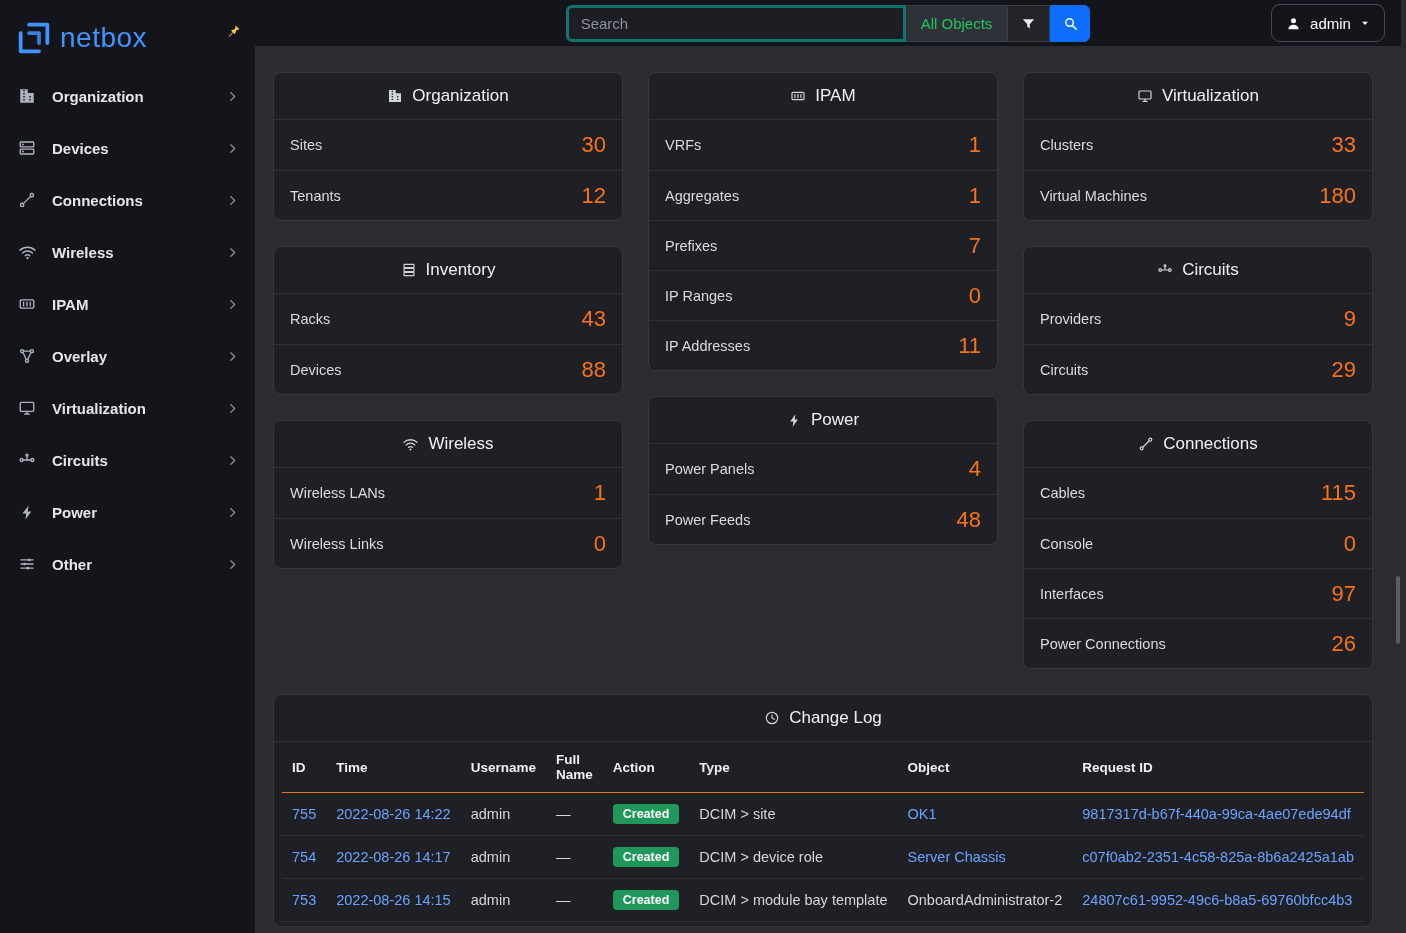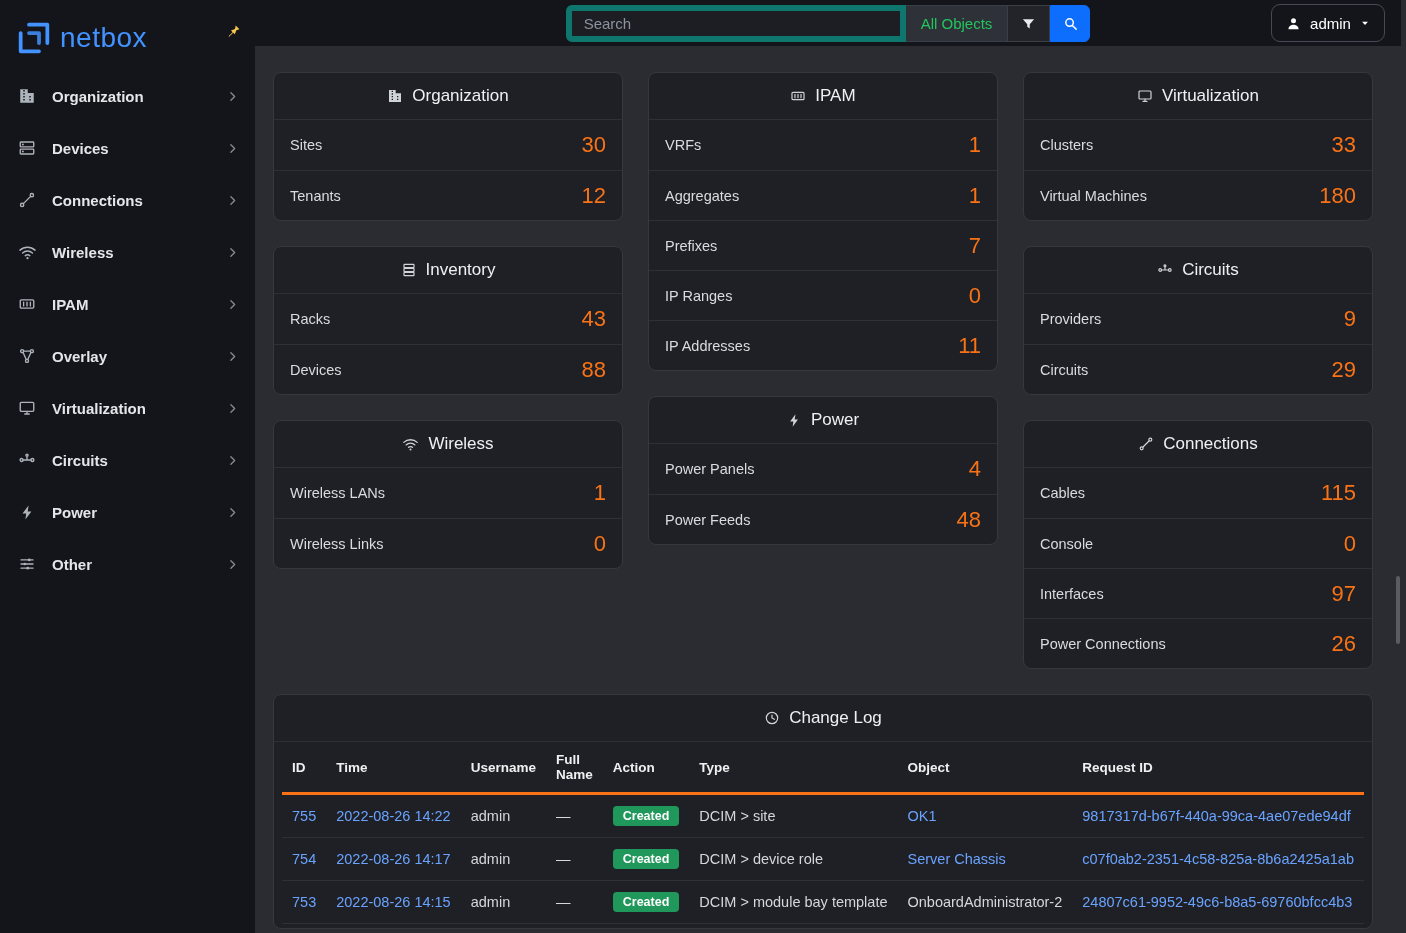--- a/index.html
+++ b/index.html
@@ -19,40 +19,40 @@
   .pin{color:var(--pin);display:inline-flex;cursor:pointer;margin-top:-14px}
   .nav{display:flex;flex-direction:column}
   .nav-item{display:flex;align-items:center;gap:14px;height:52px;padding:0 16px;cursor:pointer}
   .nav-ic{color:#aeb4bc;display:inline-flex;width:22px;justify-content:center}
   .nav-label{font-size:15px;font-weight:600;color:#e4e7ea;flex:1}
   .chev{color:#868c95;display:inline-flex}
   
   .main{flex:1;display:flex;flex-direction:column;background:var(--bg-main);position:relative}
   .topbar{flex:0 0 46px;background:var(--bg-side);display:flex;align-items:center;position:relative;padding:0 16px}
   .search-group{display:flex;align-items:stretch;height:37px;margin:0 auto}
-  .search-input{width:340px;background:#1c1e24;border:6px solid #0f766e;color:var(--txt);padding:0 12px;font-size:15px;border-radius:6px 0 0 6px;outline:none}
+  .search-input{width:340px;background:#1c1e24;border:3px solid #0f766e;color:var(--txt);padding:0 12px;font-size:15px;border-radius:6px 0 0 6px;outline:none}
   .search-input::placeholder{color:#8d939c}
   .scope-btn{background:#2e3137;color:#22c55e;border:1px solid #3a3e46;border-left:none;padding:0 15px;font-size:15px;cursor:pointer;display:flex;align-items:center}
   .filter-btn{background:#222429;border:1px solid #3a3e46;border-left:none;color:#e9ebee;width:42px;display:flex;align-items:center;justify-content:center;cursor:pointer}
   .go-btn{background:var(--accent);border:1px solid var(--accent);color:#fff;width:40px;border-radius:0 6px 6px 0;display:flex;align-items:center;justify-content:center;cursor:pointer}
   .user-btn{position:absolute;right:16px;top:4px;height:38px;display:flex;align-items:center;gap:9px;color:#fff;border:1px solid #454a54;border-radius:9px;padding:0 14px;background:transparent;font-size:15px;cursor:pointer}
   
   .content{flex:1;overflow:hidden;padding:26px 28px 0 18px}
   .dash-grid{display:grid;grid-template-columns:repeat(3,1fr);gap:25px;align-items:start;margin-bottom:25px}
   .col{display:flex;flex-direction:column;gap:25px}
   .card{background:var(--bg-card);border:1px solid var(--bd-card);border-radius:8px;overflow:hidden}
   .card-header{display:flex;align-items:center;justify-content:center;gap:9px;padding:13px 16px;font-size:17px;font-weight:500;color:#eef1f3;border-bottom:1px solid var(--bd-row)}
   .card-header .i{color:#cfd4d9;display:inline-flex}
   .stat-row{display:flex;align-items:center;justify-content:space-between;padding:8px 16px;min-height:50px}
   .stat-row + .stat-row{border-top:1px solid var(--bd-row)}
   .stat-label{font-size:14.5px;color:#d9dcdf;text-decoration:none;cursor:pointer}
   .stat-value{font-size:22px;color:#f97316;text-decoration:none;line-height:1;cursor:pointer}
   
   .changelog table{width:100%;border-collapse:collapse;margin:0}
-  .changelog th{text-align:left;font-size:13.5px;font-weight:700;color:#eef0f2;padding:10px 10px;border-bottom:3px solid #f97316}
+  .changelog th{text-align:left;font-size:13.5px;font-weight:700;color:#eef0f2;padding:10px 10px;border-bottom:1px solid #f97316}
   .changelog td{font-size:14.5px;color:#d4d7db;padding:11px 10px;border-bottom:1px solid var(--bd-row);white-space:nowrap}
   .changelog .tbl-wrap{padding:0 8px 4px 8px}
   .lnk{color:var(--link);text-decoration:none;cursor:pointer}
   .badge{display:inline-block;background:var(--success);color:#fff;font-size:12.5px;font-weight:600;padding:3px 10px;border-radius:4px}
   .c-id{width:4%}.c-time{width:13%}.c-user{width:7%}.c-full{width:6.5%}.c-act{width:7%}.c-type{width:20%}.c-obj{width:16.5%}.c-req{width:26%}
   .scroll-thumb{position:absolute;right:1px;top:576px;width:4px;height:68px;background:#585c63;border-radius:2px;cursor:pointer}
   svg{display:block}
 </style>
 </head>
 <body>

